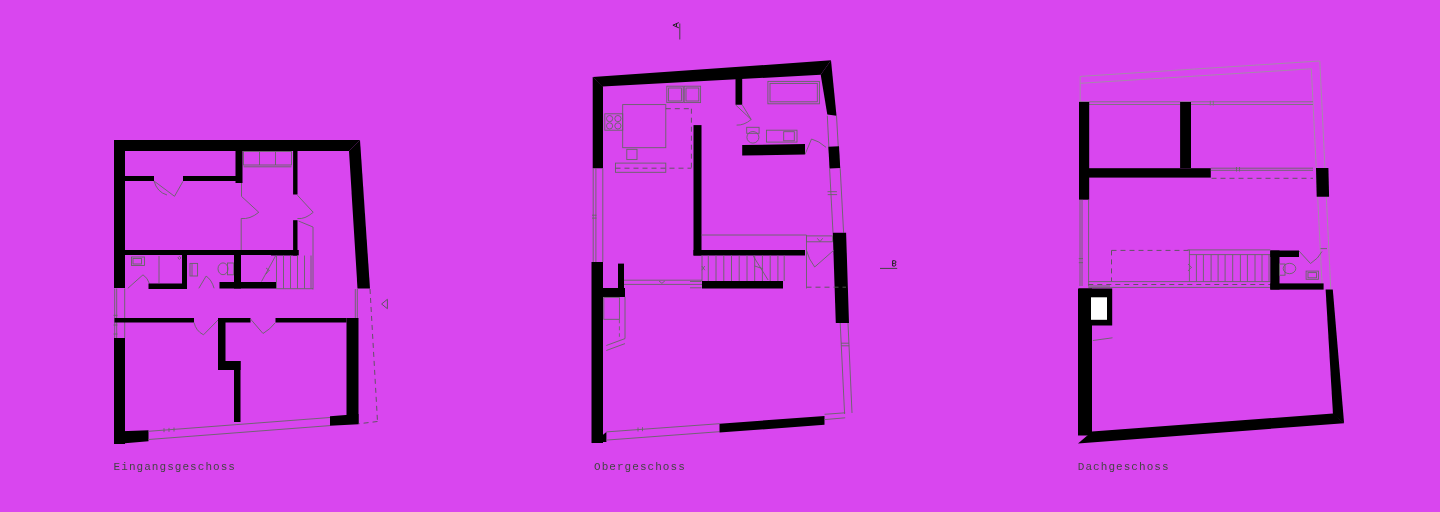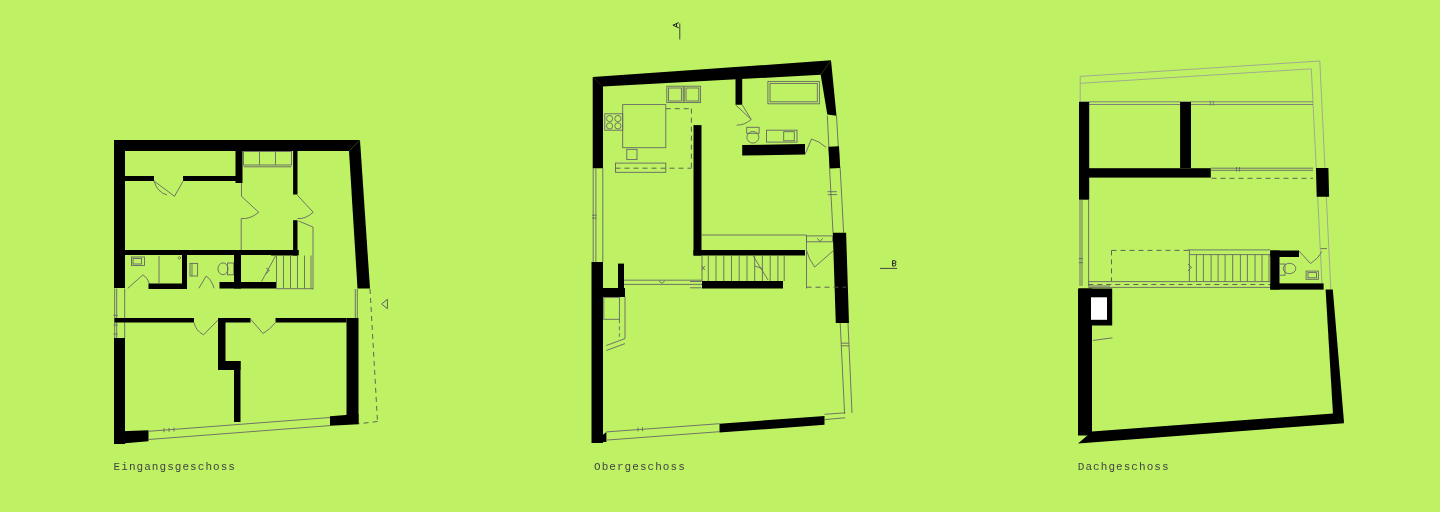--- a/index.html
+++ b/index.html
@@ -1,16 +1,16 @@
 <!DOCTYPE html>
 <html><head>
 <meta charset="utf-8">
 <style>
   html,body{margin:0;padding:0;background:#ffffff;}
-  .page{width:1440px;height:512px;position:relative;background:#bef264;overflow:hidden;}
+  .page{width:1440px;height:512px;position:relative;background:#d946ef;overflow:hidden;}
   svg{display:block;}
   text{font-family:"Liberation Mono", monospace;}
 </style>
 </head>
 <body>
 <div class="page">
 <svg width="1440" height="512" viewBox="0 0 1440 512" style="filter:grayscale(1)">
 <g id="plan1">
 
 <path d="M114,140 L360,140 L349,151 L114,151 Z" fill="#000"></path>

